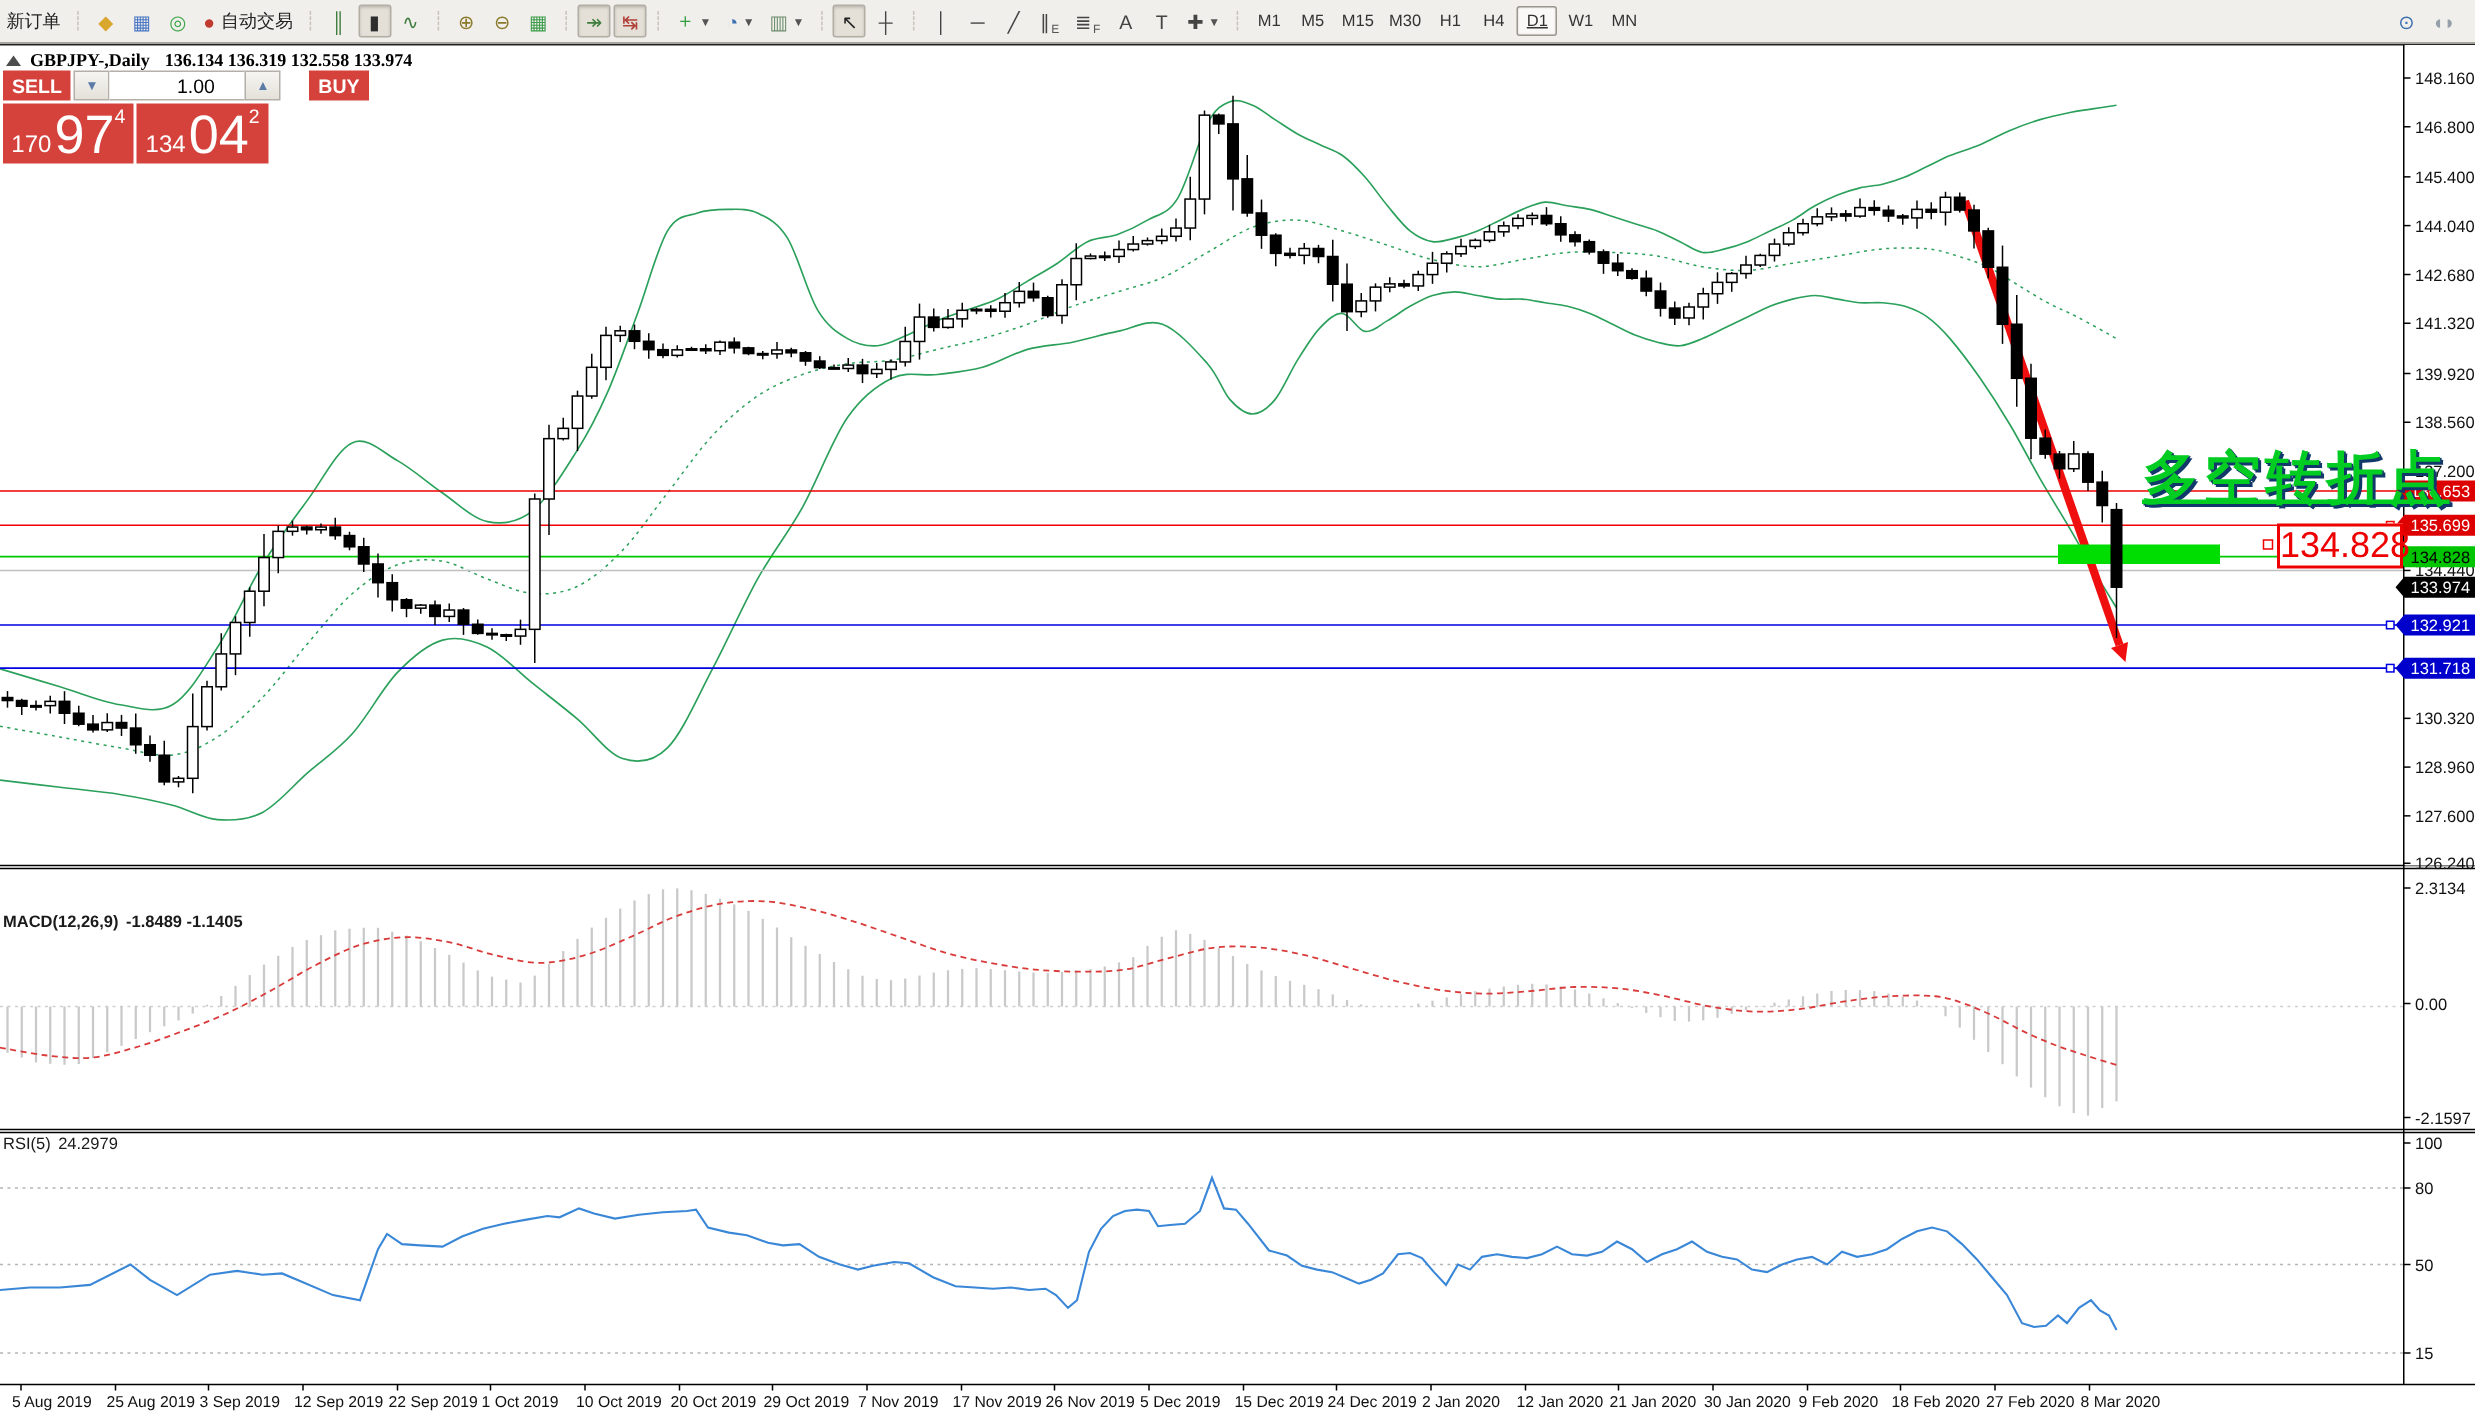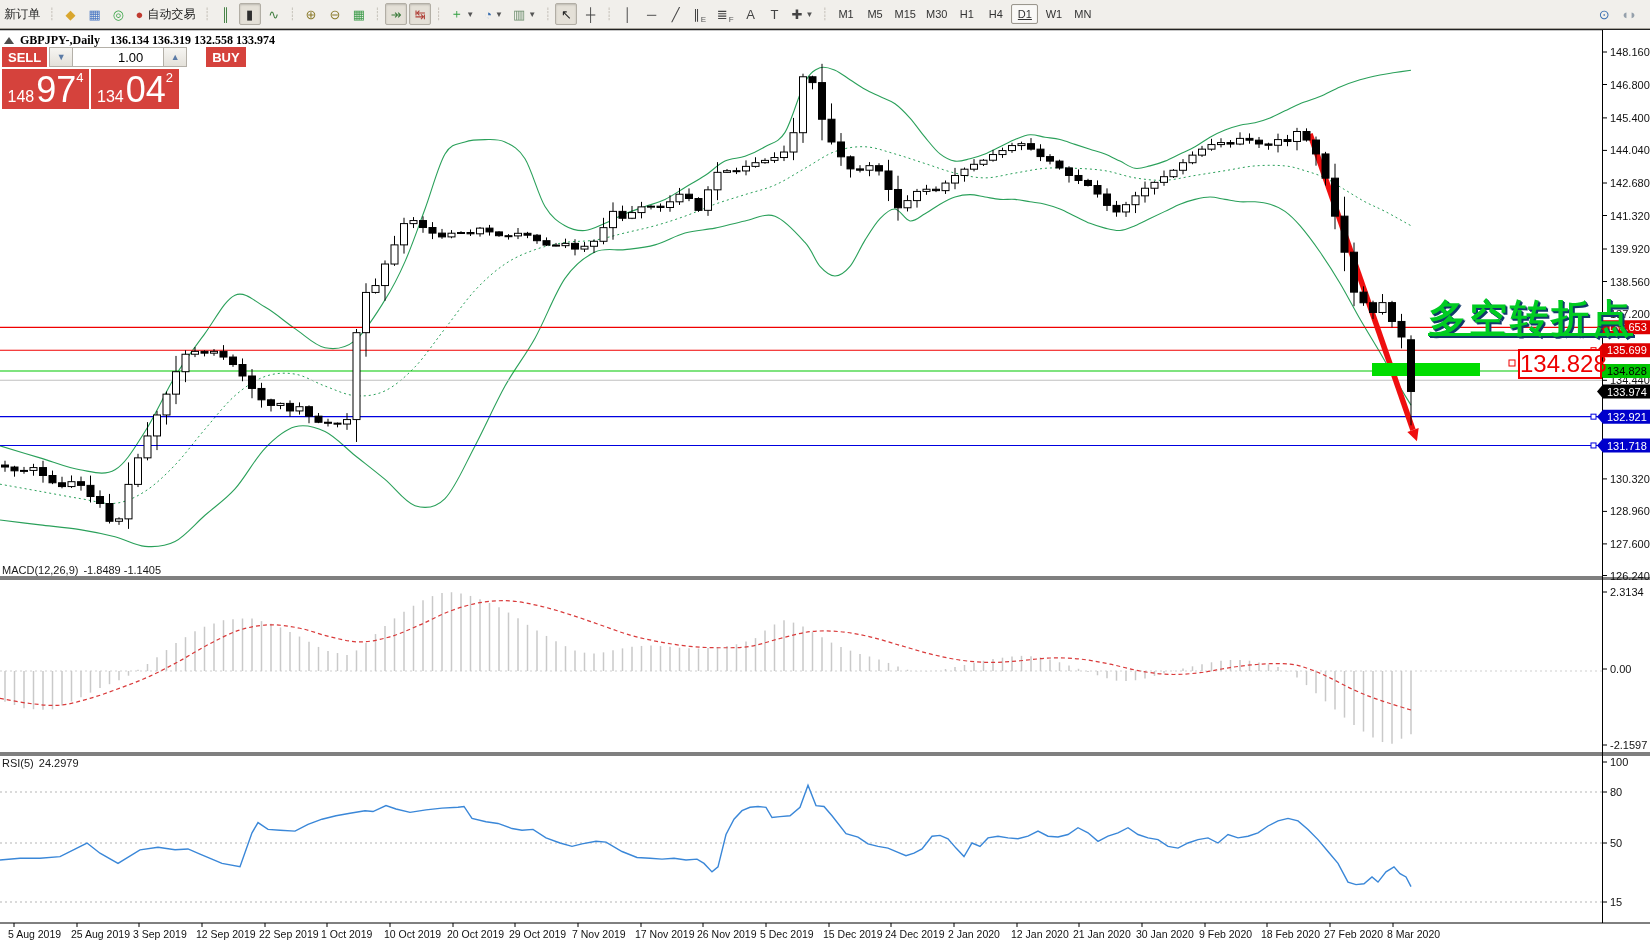--- a/index.html
+++ b/index.html
@@ -788,33 +788,33 @@
       <button class="btn-sell">SELL</button>
       <span class="vol-box">
         <span class="vol-btn">▼</span>
         <input class="vol-input" value="1.00" style="">
         <span class="vol-btn">▲</span>
       </span>
       <button class="btn-buy">BUY</button>
     </div>
     <div class="tp-prices">
       <div class="px-block sell">
-        <span class="px-small">148</span>
+        <span class="px-small">170</span>
         <span class="px-big">97</span>
         <span class="px-sup">4</span>
       </div>
       <div class="px-block buy">
         <span class="px-small">134</span>
         <span class="px-big">04</span>
         <span class="px-sup">2</span>
       </div>
     </div>
   </div>
 
-  <div class="ind-label" style="left:2px;top:564px;">
+  <div class="ind-label" style="left:2px;top:609px;font-weight:bold;">
     <span>MACD(12,26,9)</span><span class="val">-1.8489 -1.1405</span>
   </div>
   <div class="ind-label" style="left:2px;top:757px;">
     <span>RSI(5)</span><span class="val">24.2979</span>
   </div>
 
   <div class="annotation" id="annotation" style="left: 1428px; top: 293px; color: rgb(0, 204, 34); text-shadow: rgb(18, 56, 107) 2px 2px 0px, rgb(18, 56, 107) 1px 1px 0px;">多空转折点</div>
   <div class="callout" id="callout" style="left: 1518px; top: 349px;">134.828</div>
 
 </div>

